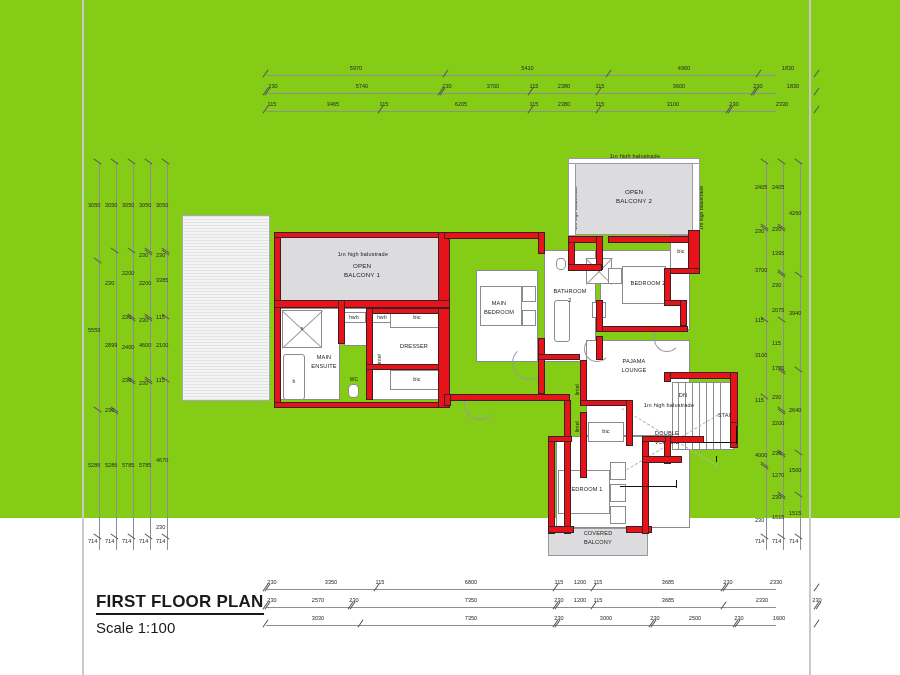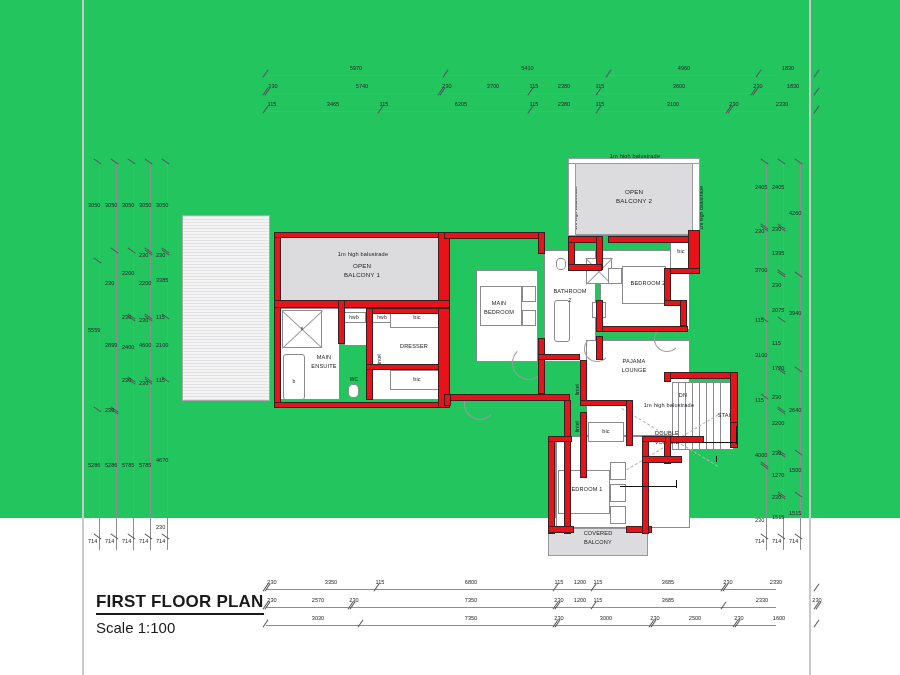--- a/index.html
+++ b/index.html
@@ -1,18 +1,18 @@
 <!DOCTYPE html>
 <html><head>
 <meta charset="utf-8">
 <style>
   html,body{margin:0;padding:0;background:#fff;}
   body{width:900px;height:675px;overflow:hidden;
        font-family:"Liberation Sans",sans-serif;color:#1a1a1a;}
-  #sheet{position:relative;width:900px;height:518px;background:#22c55e;}
+  #sheet{position:relative;width:900px;height:518px;background:#84cc16;}
 
   .brd{position:absolute;background:#c9c9cc;}
   #brd-left{left:82px;top:0;width:2px;height:675px;}
   #brd-right{left:809px;top:0;width:2px;height:675px;}
 
   .tblk{position:absolute;left:96px;}
   #title-main{top:592px;font-size:17px;font-weight:bold;letter-spacing:.2px;
               border-bottom:2px solid #1a1a1a;padding-bottom:1px;display:inline-block;}
   #title-scale{top:619px;font-size:15px;}
 

